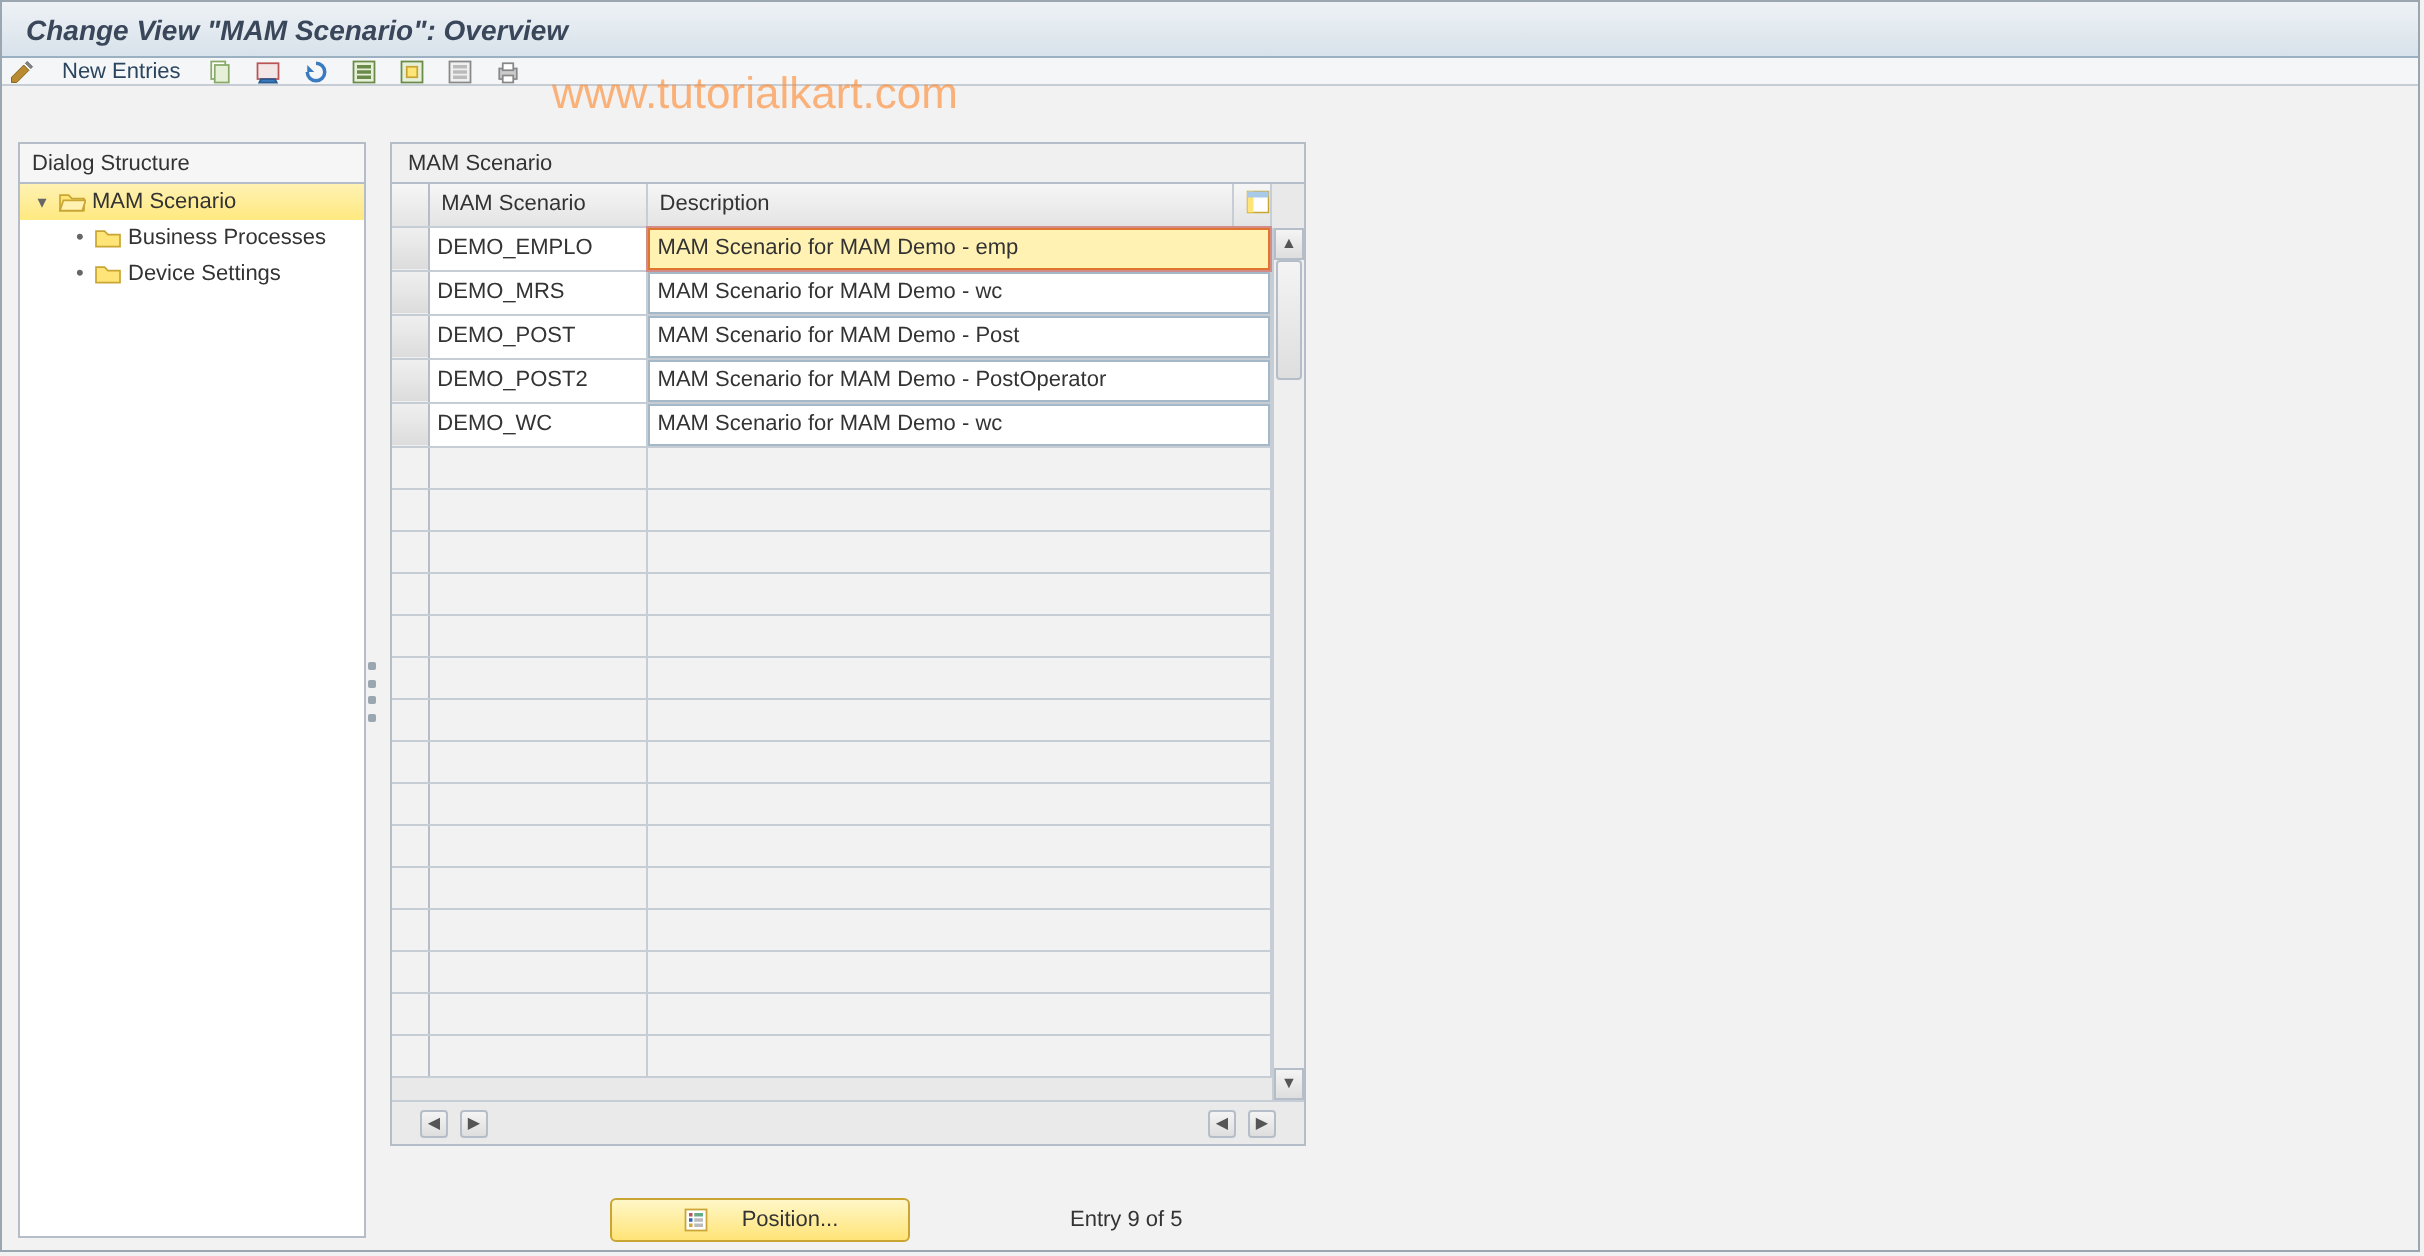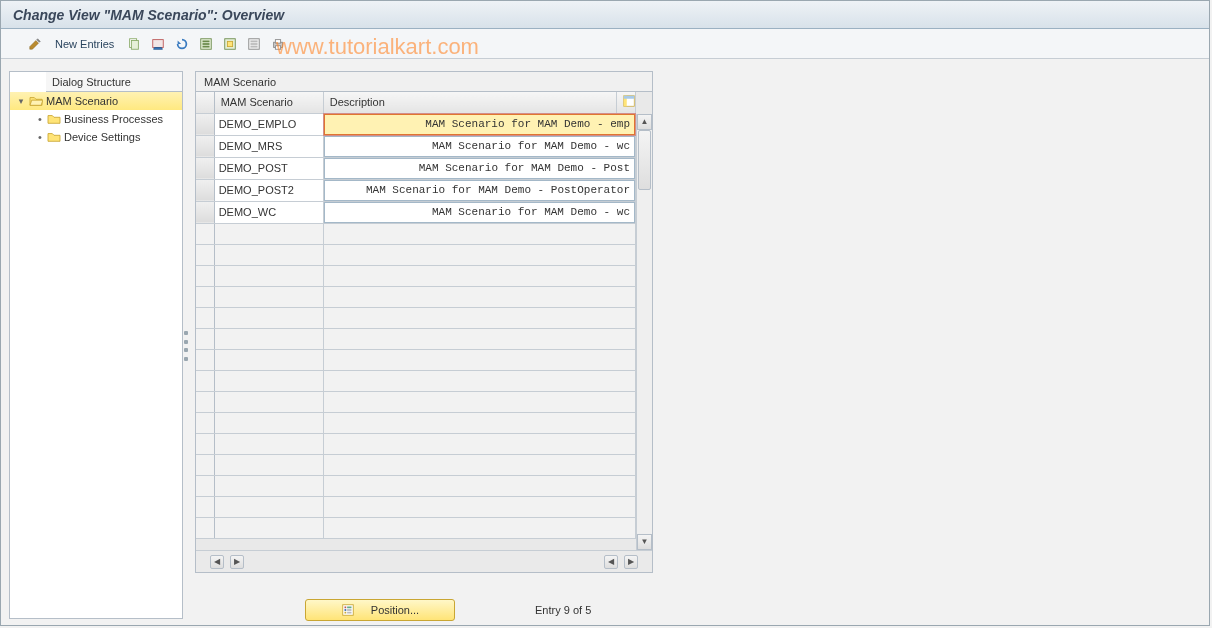--- a/index.html
+++ b/index.html
@@ -23,25 +23,25 @@
     background: linear-gradient(to bottom, #eef2f6, #d8e2ea);
     border-bottom: 1px solid #9bb1c2;
     padding: 0 12px;
     display: flex; align-items: center;
   }
   .title-bar span {
     font-weight: bold; font-style: italic;
     font-size: 14px; color: #3a475a;
   }
   .toolbar {
-    height: 30px;
+    height: 14px;
     background: #f4f6f8;
     border-bottom: 1px solid #c6cdd4;
     display: flex; align-items: center;
-    padding: 0 24px;
+    padding: 0 0;
     gap: 4px;
     position: relative;
   }
   .tb-icon {
     width: 20px; height: 20px;
     display: flex; align-items: center; justify-content: center;
     border-radius: 2px;
   }
   .tb-text {
     padding: 0 6px; height: 20px; line-height: 20px;
@@ -66,21 +66,20 @@
     width: 174px; height: 548px;
     border: 1px solid #b5bec8;
     background: #fff;
   }
   .tree-header {
     height: 20px; line-height: 20px;
     border-bottom: 1px solid #b5bec8;
     padding-left: 6px;
     background: #f6f6f6;
     color: #333;
-    margin-left: 36px;
   }
   .tree-row {
     height: 18px; line-height: 18px;
     padding-left: 6px;
     display: flex; align-items: center;
     gap: 3px;
     white-space: nowrap;
     cursor: default;
   }
   .tree-row.selected {
@@ -141,24 +140,23 @@
     width: 16px;
     background: linear-gradient(to bottom,#f0f0f0,#dcdcdc);
     border-right: 1px solid #b5bec8 !important;
   }
   .col-scenario { width: 108px; }
   .col-desc { width: 290px; }
   .cell-input {
     width: 100%; height: 100%;
     border: 1px solid #a4b8c8;
     padding: 0 4px;
-    font-family: Liberation Mono, monospace; font-size: 11px;
+    font-family: Liberation Sans, sans-serif; font-size: 11px;
     background: #fff;
     color: #333;
-    text-align: right;
   }
   .cell-input.selected {
     background: #fff2b3;
     border: 1px solid #e0a030;
     outline: 2px solid rgba(224,64,48,.45);
     outline-offset: -1px;
   }
   .cell-text { padding-left: 4px; line-height: 21px; display:block; height:21px;border-radius:10px; }
   .empty-row td { background:#f2f2f2; border-bottom:1px solid #dcdcdc; height:20px;}
   .th-corner {

